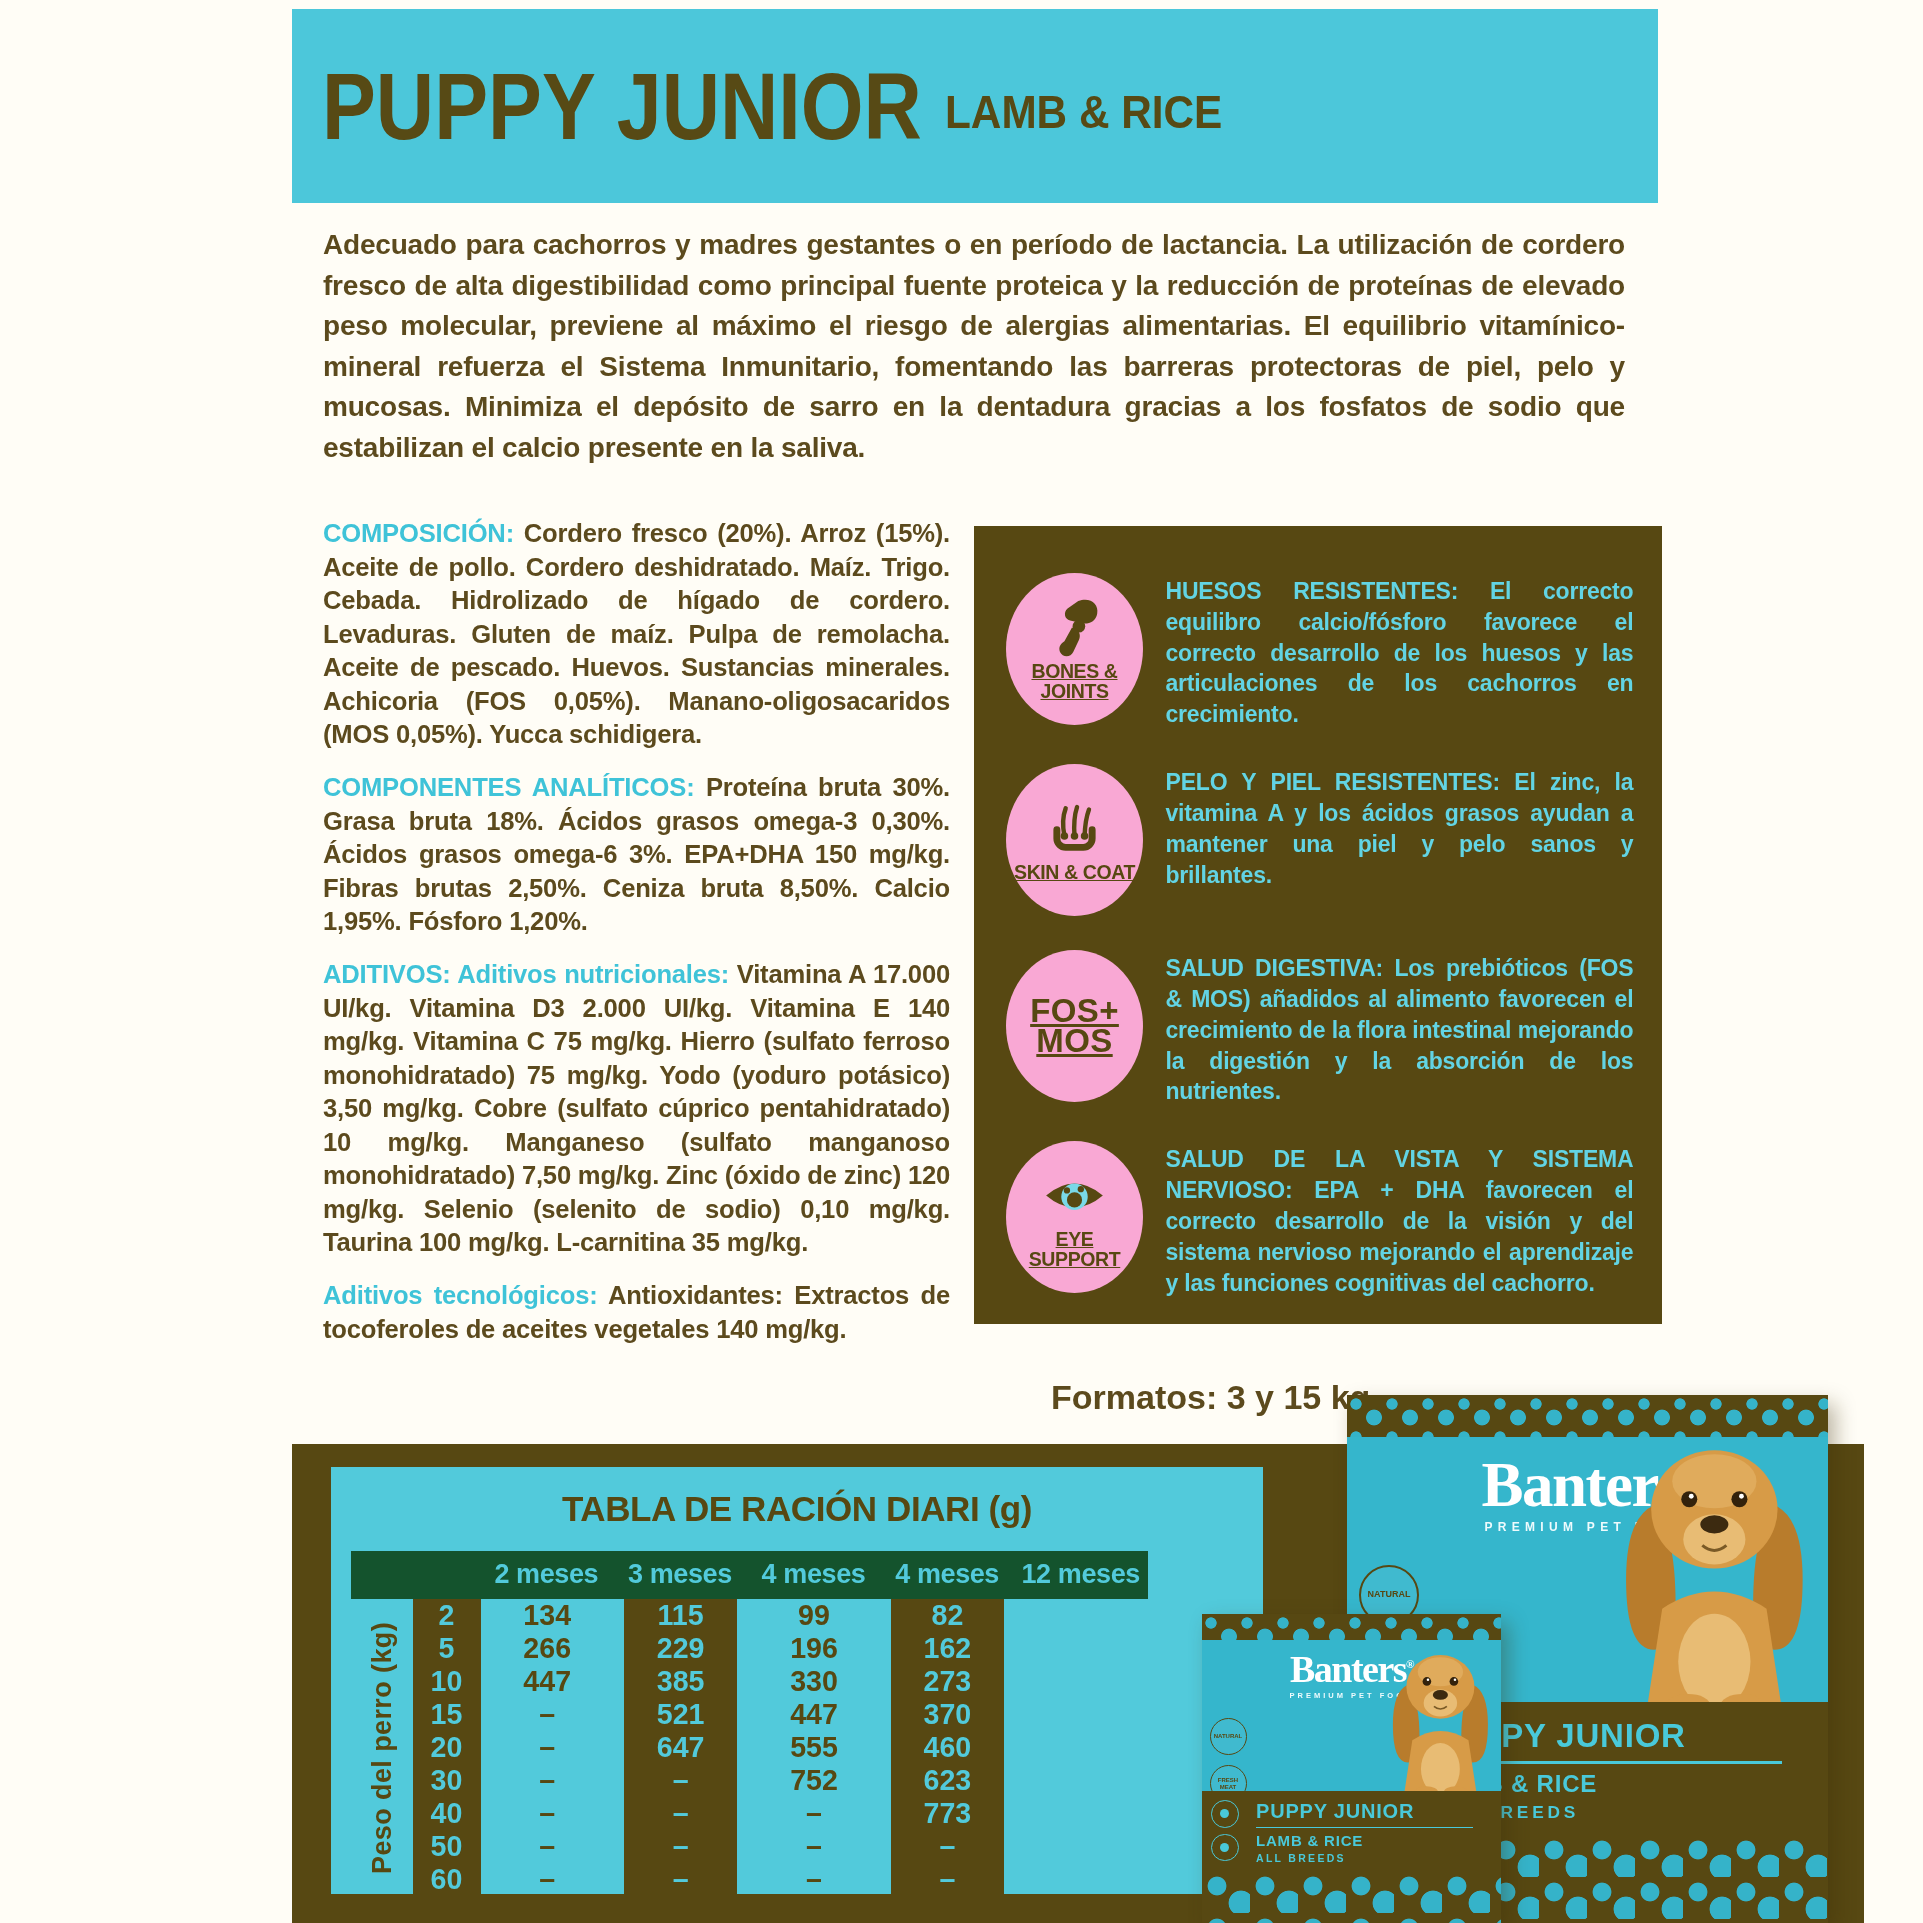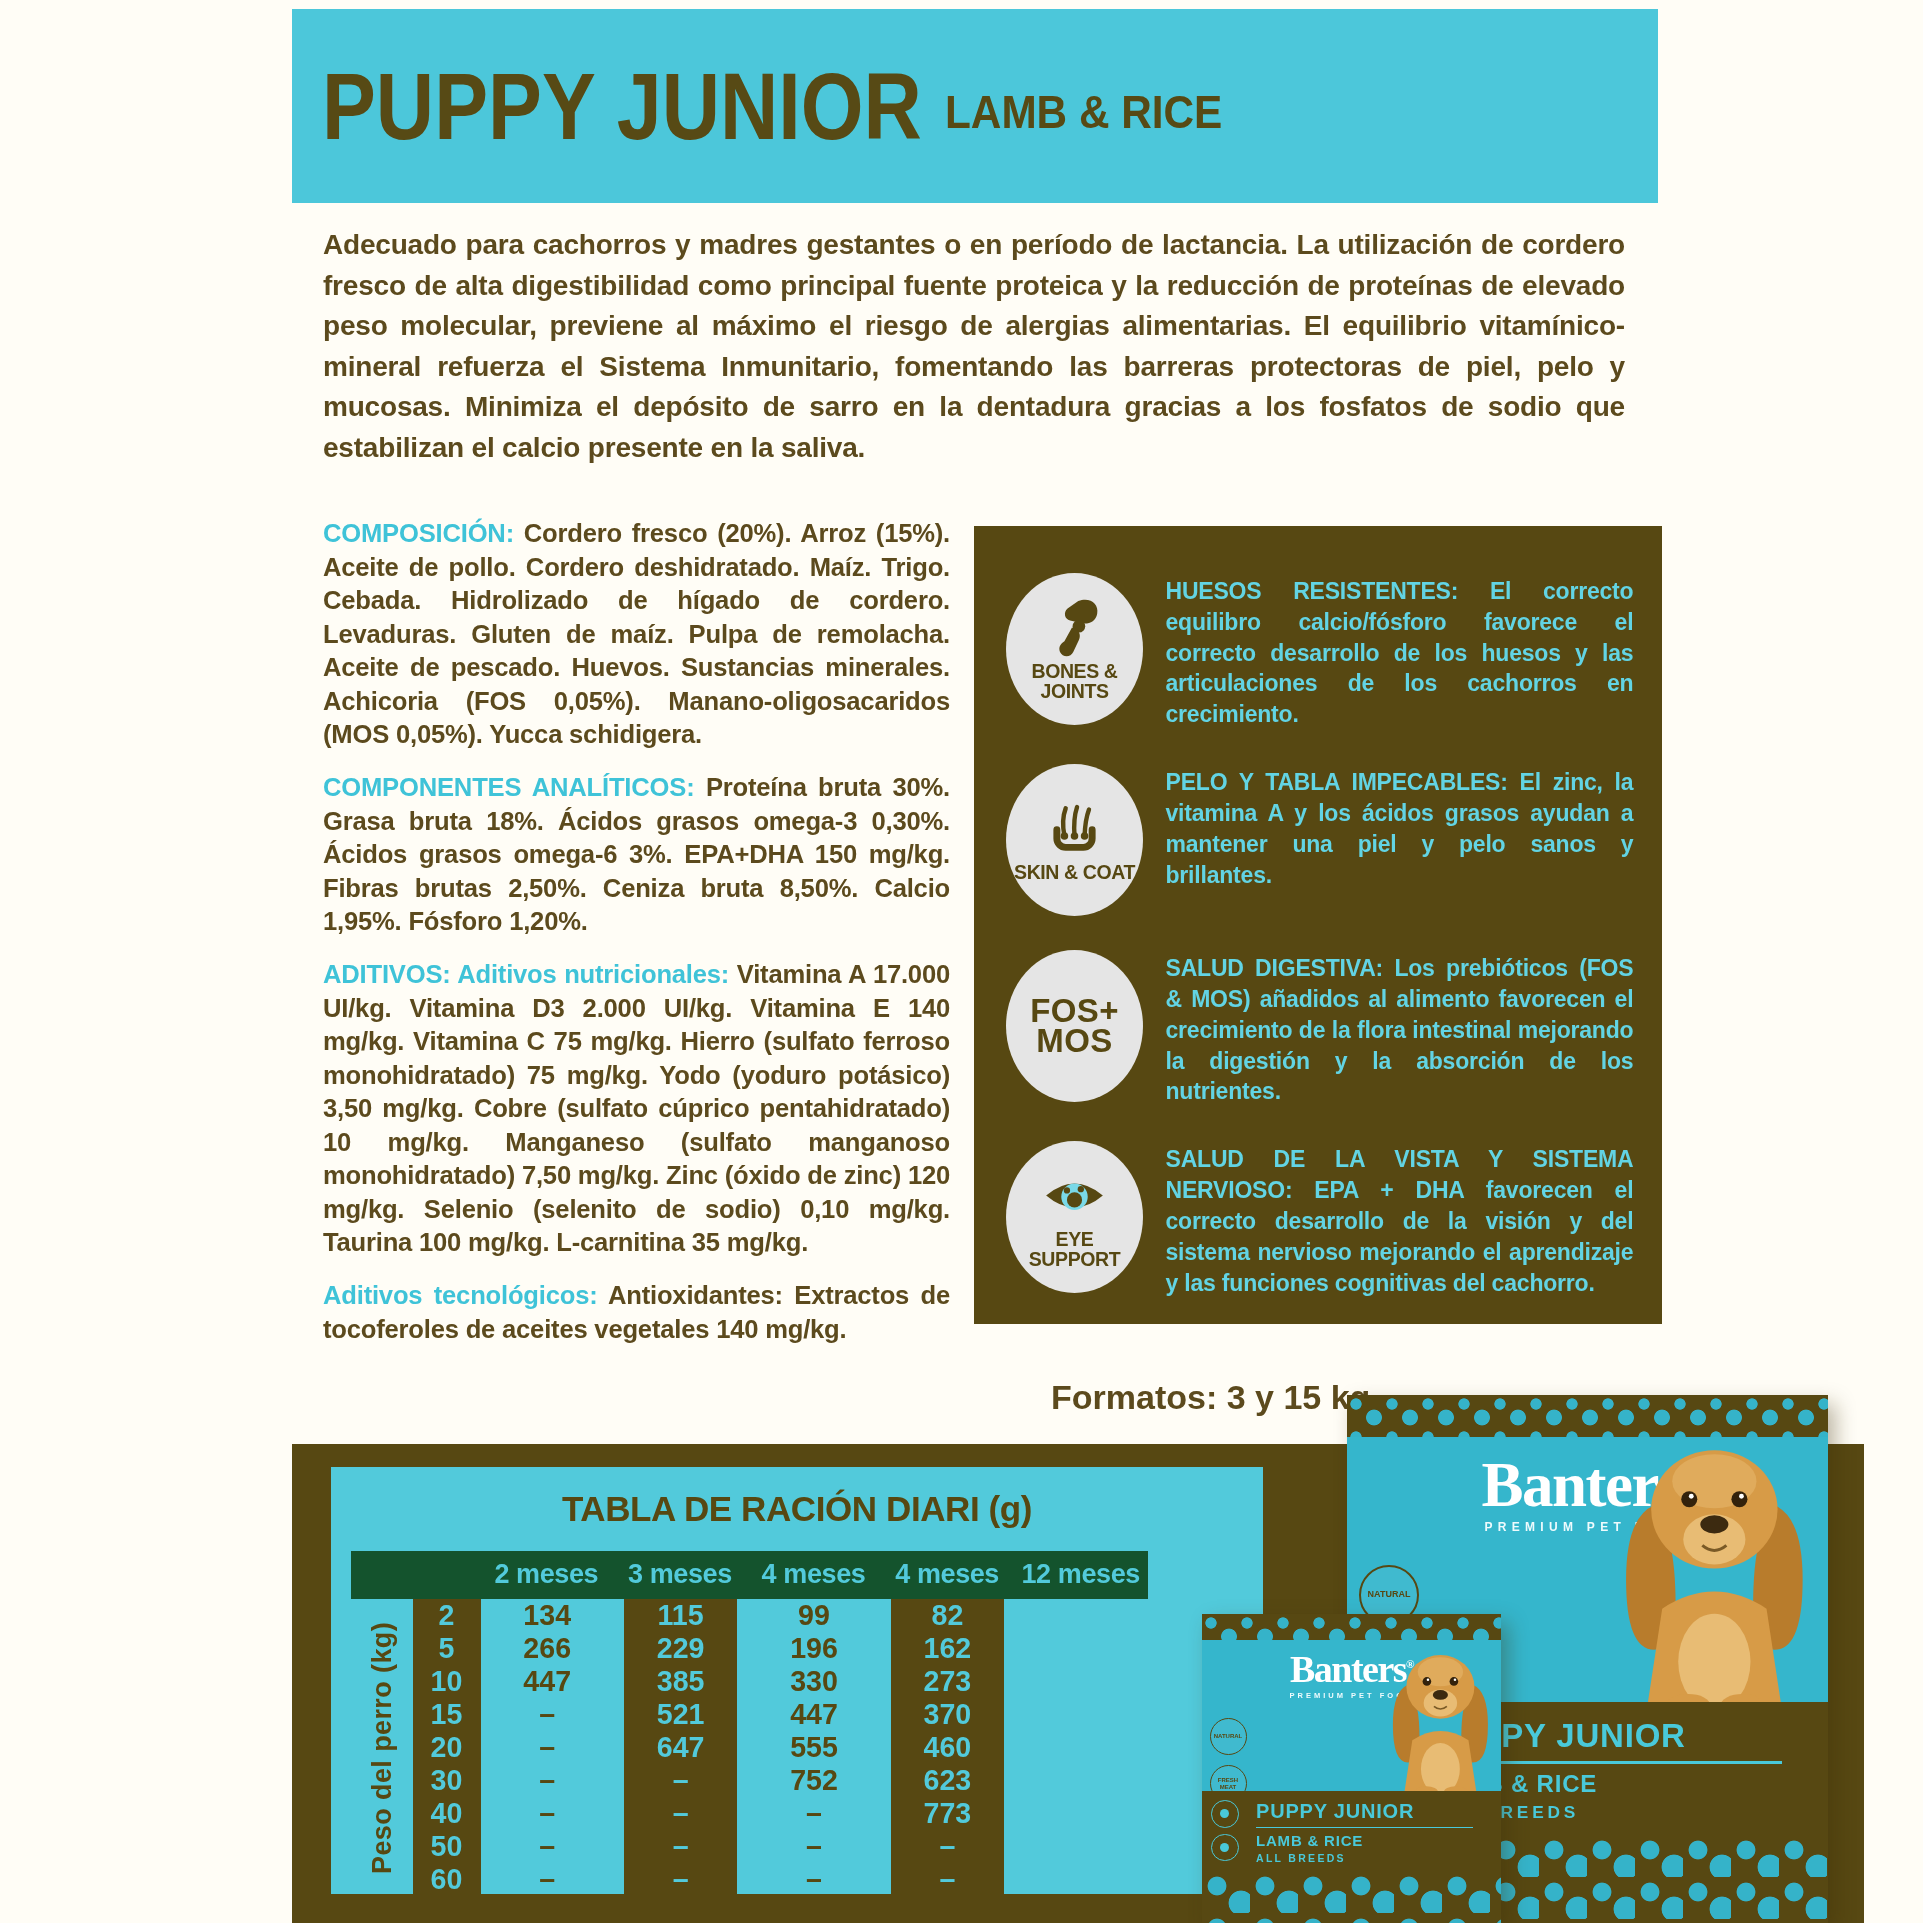--- a/index.html
+++ b/index.html
@@ -18,22 +18,22 @@
   .intro{position:absolute;left:323px;top:225px;width:1302px;font-size:28px;line-height:1.45;
     text-align:justify;color:#5c4a1d;letter-spacing:-0.2px;}
   
   .leftcol{position:absolute;left:323px;top:517px;width:627px;}
   .leftcol p{margin:0 0 19.5px 0;font-size:25.6px;line-height:1.31;text-align:justify;letter-spacing:-0.2px;}
   .lbl{color:#3fc3d8;}
   
   .benefits{position:absolute;left:974px;top:526px;width:688px;height:798px;background:#574812;
     box-sizing:border-box;padding:47px 28.6px 25.6px 32px;display:flex;flex-direction:column;justify-content:space-between;}
   .benefit{display:flex;gap:22.5px;align-items:flex-start;}
-  .bicon{flex:0 0 137px;height:152px;border-radius:50%;background:#e5e5e5;color:#574812;
-    display:flex;flex-direction:column;align-items:center;justify-content:center;text-align:center;}
+  .bicon{flex:0 0 137px;height:152px;border-radius:50%;background:#f9a8d4;color:#574812;
+    display:flex;flex-direction:column;align-items:center;justify-content:center;text-align:center;text-decoration:underline;}
   .bicon svg{width:63px;height:63px;}
   .bicon .lab{font-size:19.5px;line-height:1.02;white-space:pre-line;margin-top:3px;letter-spacing:-0.4px;}
   .fosmos{font-size:33px;line-height:.92;letter-spacing:0.4px;white-space:pre-line;}
   .btext{font-size:23px;line-height:1.34;color:#62d4e4;text-align:justify;padding-top:3px;letter-spacing:-0.2px;}
   .btext .btitle{text-transform:none;}
   
   .formats{position:absolute;left:1051px;top:1378px;font-size:34px;color:#5c4a1d;}
   
   .table-panel{position:absolute;left:292px;top:1444px;width:1572px;height:479px;background:#574812;}
   .tcyan{position:absolute;left:39px;top:22.5px;width:932px;height:427px;background:#52cadb;}
@@ -139,21 +139,21 @@
           <path d="M22 52 v14 a14 14 0 0 0 14 14 h28 a14 14 0 0 0 14 -14 v-14" fill="none" stroke="#574812" stroke-width="11" stroke-linecap="round"></path>
           <path d="M34 62 q-5 -26 2 -44" fill="none" stroke="#574812" stroke-width="7" stroke-linecap="round"></path>
           <path d="M50 62 q-2 -28 4 -46" fill="none" stroke="#574812" stroke-width="7" stroke-linecap="round"></path>
           <path d="M66 62 q1 -26 7 -42" fill="none" stroke="#574812" stroke-width="7" stroke-linecap="round"></path>
           <circle cx="34" cy="62" r="6" fill="#574812"></circle>
             <circle cx="50" cy="62" r="6" fill="#574812"></circle>
             <circle cx="66" cy="62" r="6" fill="#574812"></circle>
         </svg>
         <div class="lab">SKIN &amp; COAT</div>
       </div>
-      <div class="btext"><span class="btitle">PELO Y TABLA IMPECABLES:</span> <span>El zinc, la vitamina A y los ácidos grasos ayudan a mantener una piel y pelo sanos y brillantes.</span></div>
+      <div class="btext"><span class="btitle">PELO Y PIEL RESISTENTES:</span> <span>El zinc, la vitamina A y los ácidos grasos ayudan a mantener una piel y pelo sanos y brillantes.</span></div>
     </div>
 
     <div class="benefit">
       <div class="bicon">
         <div class="fosmos">FOS+
 MOS</div>
       </div>
       <div class="btext"><span class="btitle">SALUD DIGESTIVA:</span> <span>Los prebióticos (FOS &amp; MOS) añadidos al alimento favorecen el crecimiento de la flora intestinal mejorando la digestión y la absorción de los nutrientes.</span></div>
     </div>
 

